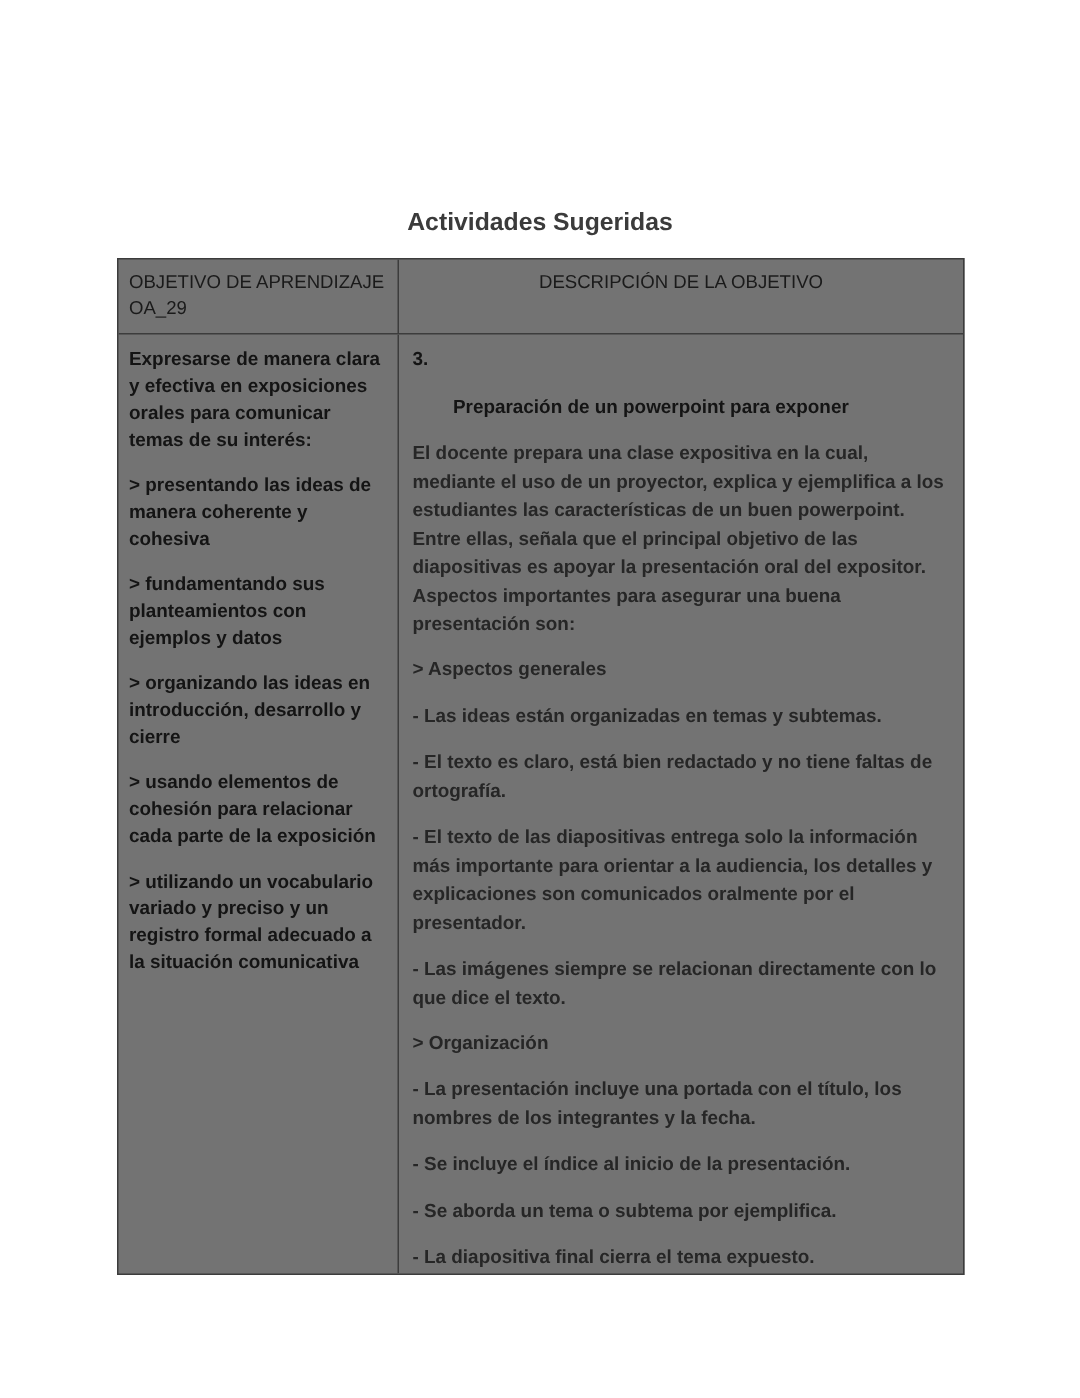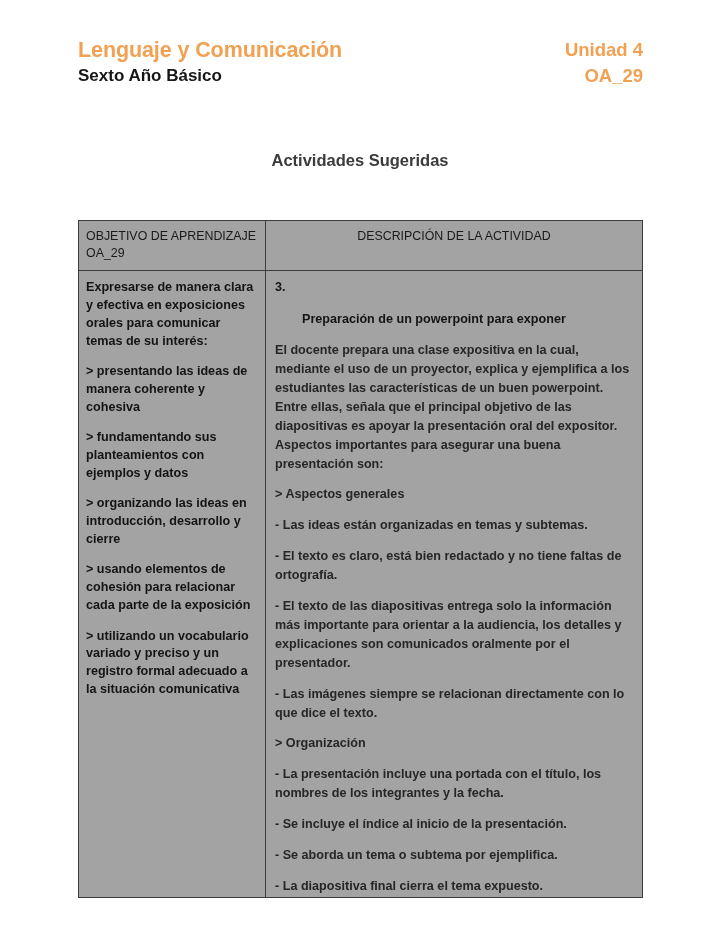--- a/index.html
+++ b/index.html
@@ -78,37 +78,35 @@
   
   .section-title {
     position: absolute;
     left: 0;
     top: 139px;
     width: 720px;
     text-align: center;
     font-size: 16.5px;
     font-weight: bold;
     color: #3b3b3b;
-    margin-top: 12px;
   }
 
   
   .activity-table {
     position: absolute;
     left: 78px;
     top: 172px;
     width: 565px;
     height: 678px;
     box-sizing: border-box;
     border: 1.4px solid #3c3c3c;
     display: flex;
     flex-direction: column;
     overflow: hidden;
-    background: #a3a3a3;
-    margin-top: 48px;
+    background: #737373;
   }
 
   .table-head {
     display: flex;
     flex: 0 0 50px;
     border-bottom: 1.2px solid #3c3c3c;
     box-sizing: border-box;
   }
   .th-objective {
     width: 187px;
@@ -180,38 +178,28 @@
     color: #262626;
     margin: 0 0 12px 0;
   }
   .act-para:last-child { margin-bottom: 0; }
 </style>
 </head>
 <body>
 
 <div class="page">
 
-  <div class="doc-header">
-    <div class="header-left">
-      <div class="subject-title">Lenguaje y Comunicación</div>
-      <div class="grade-title">Sexto Año Básico</div>
-    </div>
-    <div class="header-right">
-      <div class="unit-label">Unidad 4</div>
-      <div class="oa-label">OA_29</div>
-    </div>
-  </div>
 
   <div class="section-title">Actividades Sugeridas</div>
 
   <div class="activity-table">
 
     <div class="table-head">
       <div class="th-objective">OBJETIVO DE APRENDIZAJE OA_29</div>
-      <div class="th-description">DESCRIPCIÓN DE LA ACTIVIDAD</div>
+      <div class="th-description">DESCRIPCIÓN DE LA OBJETIVO</div>
     </div>
 
     <div class="table-body">
 
       <div class="td-objective">
         <p class="obj-para">Expresarse de manera clara y efectiva en exposiciones orales para comunicar temas de su interés:</p>
         <p class="obj-para">&gt; presentando las ideas de manera coherente y cohesiva</p>
         <p class="obj-para">&gt; fundamentando sus planteamientos con ejemplos y datos</p>
         <p class="obj-para">&gt; organizando las ideas en introducción, desarrollo y cierre</p>
         <p class="obj-para">&gt; usando elementos de cohesión para relacionar cada parte de la exposición</p>

